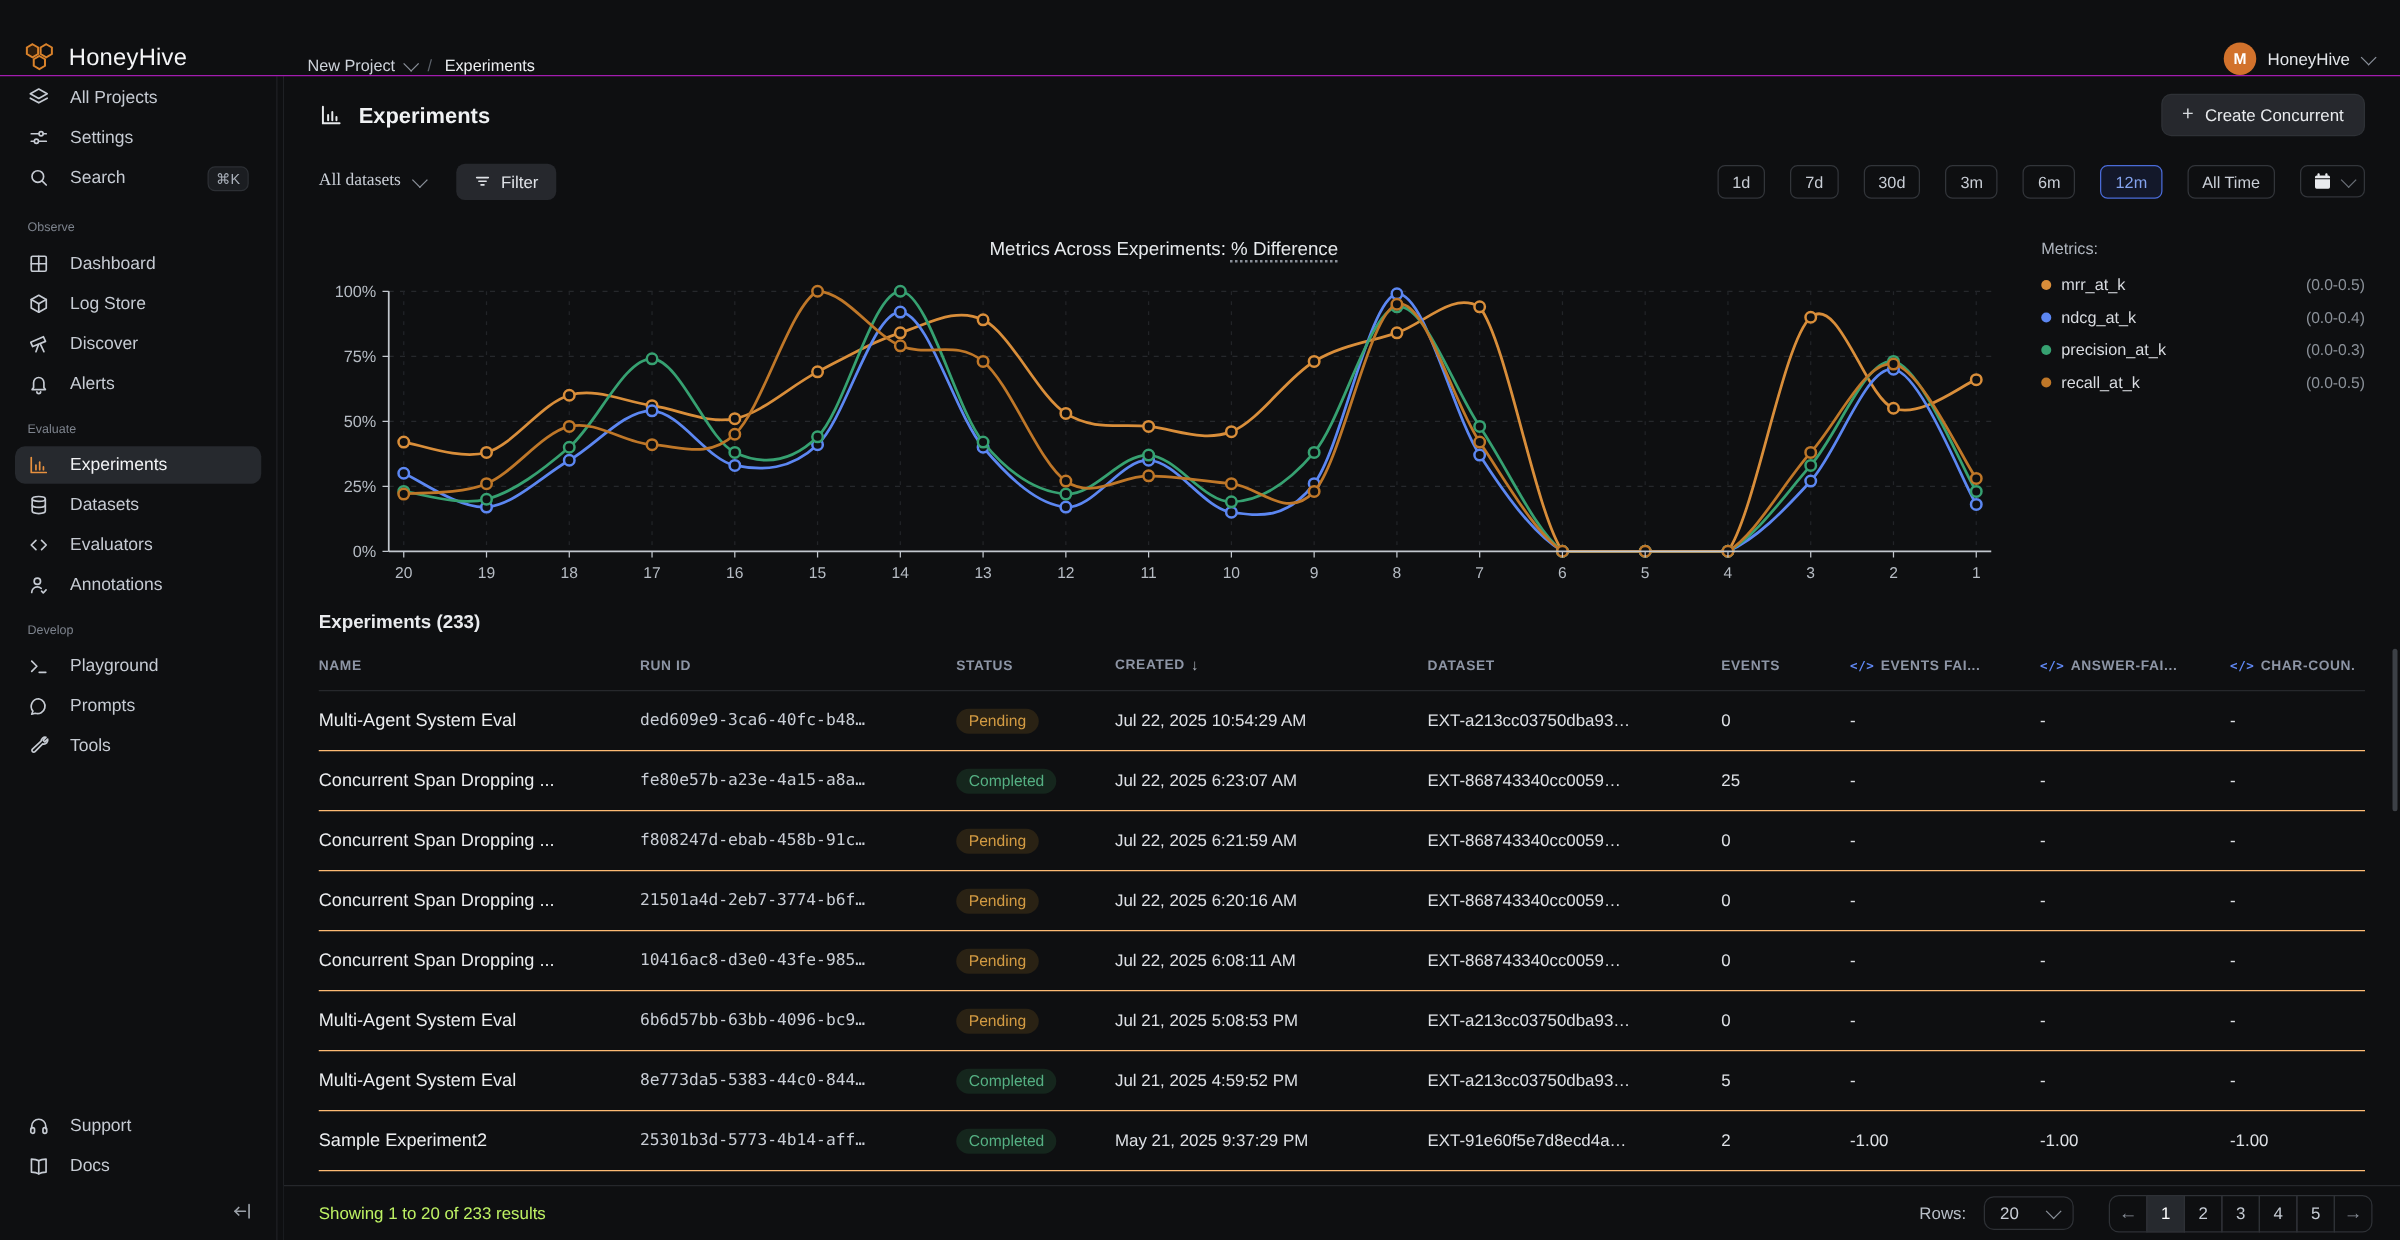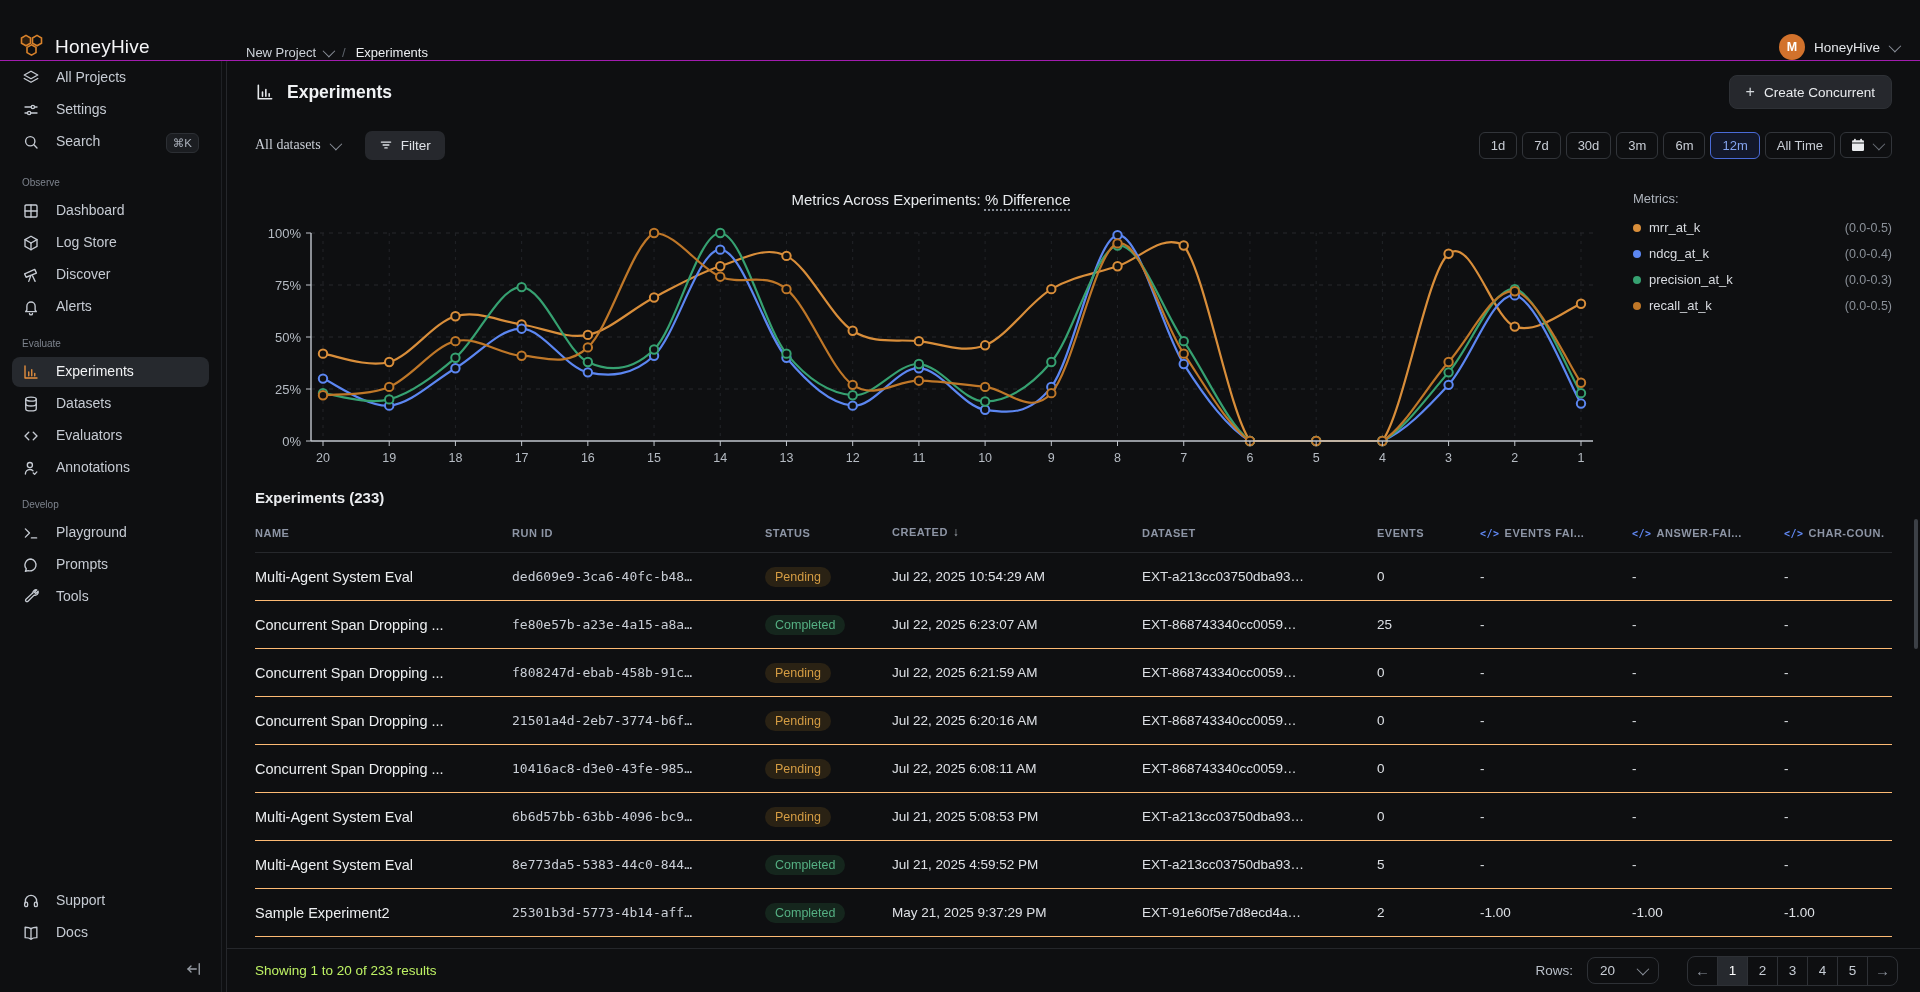--- a/index.html
+++ b/index.html
@@ -37,21 +37,21 @@
   .title-row { display:flex; align-items:center; height:38px; }
   .page-title { display:flex; align-items:center; gap:12px; font-size:17.5px; font-weight:600; color:#f0f2f4; }
   .page-title svg { width:20px; height:20px; color:#e6e9ec; }
   .create-btn { margin-left:auto; background:#26282d; border:1px solid #2e3136; border-radius:8px; color:#e9ebee; font-size:13.5px; padding:8px 16px; display:flex; align-items:center; gap:9px; cursor:pointer; }
   .plus { font-size:16px; line-height:1; color:#d6dade; }
 
   .controls-row { margin-top:18px; height:32px; display:flex; align-items:center; }
   .datasets-dd { display:flex; align-items:center; gap:9px; font-size:14px; color:#c9ced6; cursor:pointer;font-family:Liberation Serif, serif; }
   .filter-btn { margin-left:26px; background:#26282d; border-radius:7px; color:#dfe2e7; font-size:13.5px; padding:7px 14px; display:flex; align-items:center; gap:8px; cursor:pointer; }
   .filter-btn svg { width:14px; height:14px; }
-  .time-group { margin-left:auto; display:flex; align-items:center; gap:5px; }
+  .time-group { margin-left:auto; display:flex; align-items:center; gap:20px; }
   .time-btn { border:1px solid #32353a; border-radius:6px; background:transparent; color:#c9ced6; font-size:13px; padding:5px 11px; cursor:pointer; font-family:inherit; }
   .time-btn.active { border-color:#4a6bd8; color:#84a3ee; background:#13182a; }
   .cal-btn { border:1px solid #32353a; border-radius:6px; padding:4px 9px; display:flex; align-items:center; gap:7px; cursor:pointer; }
   .cal-btn svg { width:16px; height:16px; }
 
   
   .chart-row { display:flex; margin-top:30px; }
   .chart-col { flex:1; }
   .chart-title { text-align:center; font-size:15px; color:#e6e9ec; height:22px; }
   .chart-title .hl { text-decoration:underline dotted #8a9099 1.5px; text-underline-offset:4px; cursor:pointer; }

